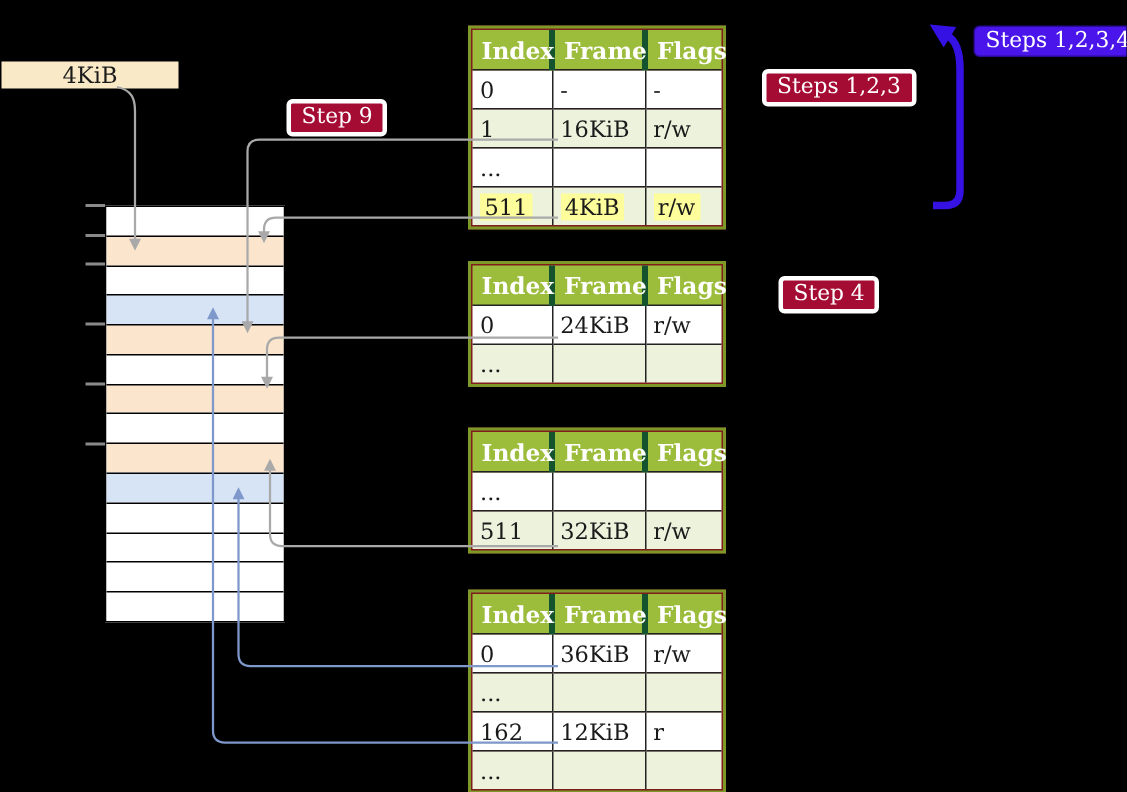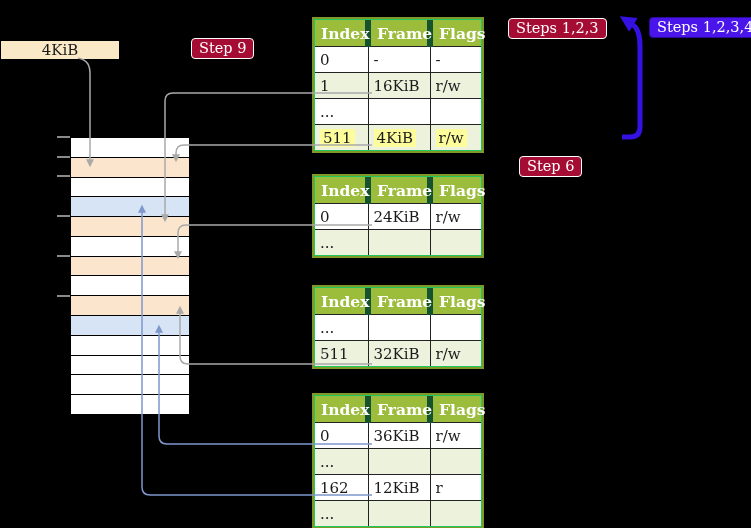--- a/index.html
+++ b/index.html
@@ -17,47 +17,47 @@
   
   #box-4kib{
     left:1px;top:41px;width:118px;height:18px;background:var(--box-wheat);
     color:#1a1a1a;font-size:15px;line-height:18px;text-align:center;
   }
   
   .badge{
     height:19px;line-height:19px;padding:0 7px;border-radius:4px;
     color:#fff;font-size:14.5px;white-space:nowrap;
   }
-  .badge.red{background:var(--badge-red);border:1px solid #ffffff;}
+  .badge.red{background:var(--badge-red);border:3px solid #ffffff;margin-top:28px;}
   .badge.blue{background:var(--badge-blue);border:1px solid #2a0b9a;}
   #badge-step0{left:191px;top:38px;}
   #badge-steps123{left:508px;top:18px;}
   #badge-steps1234{left:649px;top:17px;}
   #badge-step4{left:519px;top:156px;}
   
   #memory-stripe{
     left:70px;top:137px;width:118px;height:276px;border:1px solid #000;
     background:#fff;display:flex;flex-direction:column;z-index:1;
   }
   .mem-frame{flex:1;border-top:1px solid #000;}
   .mem-frame:first-child{border-top:none;}
   .mem-frame.white{background:#fff;}
   .mem-frame.peach{background:var(--frame-peach);}
   .mem-frame.blue{background:var(--frame-blue);}
   .tick{position:absolute;left:57px;width:13px;height:2px;background:#8a8a8a;}
   
   .pt-wrap{
     left:312px;border:2px solid var(--table-border-olive);
-    background:#22c55e;padding:1px;z-index:2;
+    background:#7f1d1d;padding:1px;z-index:2;
   }
   table.pt{border-collapse:collapse;table-layout:fixed;width:166px;}
   table.pt col.c-index{width:53px;} table.pt col.c-frame{width:62px;} table.pt col.c-flags{width:51px;}
   table.pt th{
     background:var(--table-header-green);color:#fff;font-size:15.5px;font-weight:bold;
-    text-align:left;height:26px;padding:0 0 0 6px;border-left:6px solid #14532d;
+    text-align:left;height:26px;padding:0 0 0 6px;border-left:4px solid #14532d;
   }
   table.pt th:first-child{border-left:none;}
   table.pt td{
     font-size:15px;color:#1a1a1a;height:25px;padding:0 0 0 5px;
     border-top:1px solid #222;border-left:1px solid #222;background:#fff;
   }
   table.pt td:first-child{border-left:none;}
   table.pt tr.alt td{background:var(--table-row-green);}
   .hl{background:var(--highlight-yellow);padding:0 3px;}
   #table1{top:17px;} #table2{top:174px;} #table3{top:285px;} #table4{top:393px;}
@@ -72,21 +72,21 @@
   .mk-indigo{fill:var(--arrow-indigo);}
 </style>
 </head>
 <body>
 
 <div class="abs" id="box-4kib">4KiB</div>
 
 <div class="abs badge red" id="badge-step0">Step 9</div>
 <div class="abs badge red" id="badge-steps123">Steps 1,2,3</div>
 <div class="abs badge blue" id="badge-steps1234">Steps 1,2,3,4</div>
-<div class="abs badge red" id="badge-step4">Step 6</div>
+<div class="abs badge red" id="badge-step4">Step 4</div>
 
 <div class="abs" id="memory-stripe">
     <div class="mem-frame white"></div>
     <div class="mem-frame peach"></div>
     <div class="mem-frame white"></div>
     <div class="mem-frame blue"></div>
     <div class="mem-frame peach"></div>
     <div class="mem-frame white"></div>
     <div class="mem-frame peach"></div>
     <div class="mem-frame white"></div>

